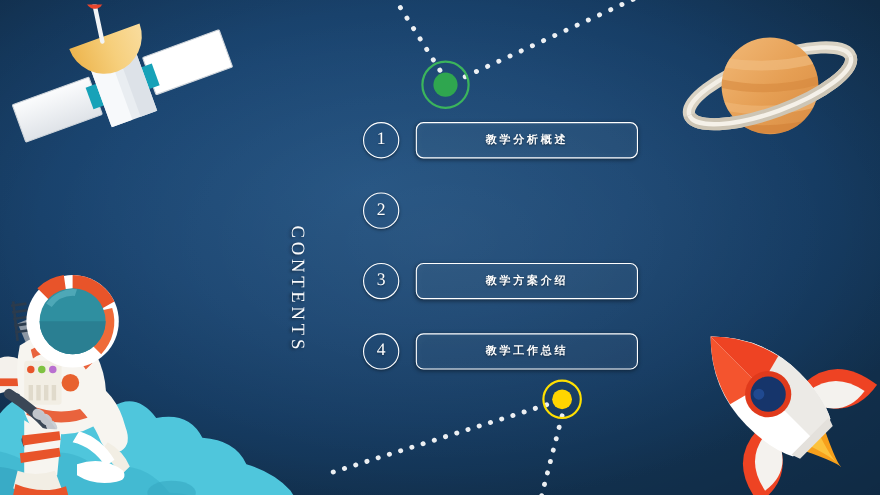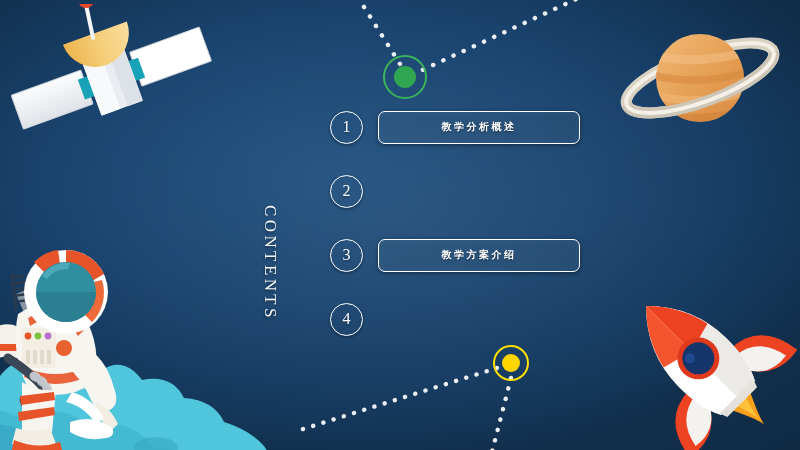--- a/index.html
+++ b/index.html
@@ -299,17 +299,18 @@
       <div class="num-circle">2</div>
     </div>
 
     <div class="menu-row">
       <div class="num-circle">3</div>
       <div class="menu-box">教学方案介绍</div>
     </div>
 
     <div class="menu-row">
       <div class="num-circle">4</div>
+      <div class="menu-box">教学工作总结</div>
     </div>
 
   </div>
 
 </div>
 
 </body></html>

